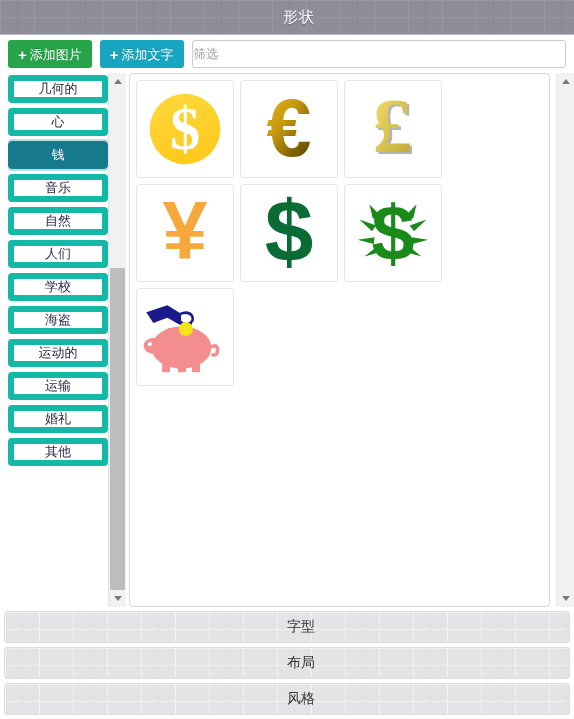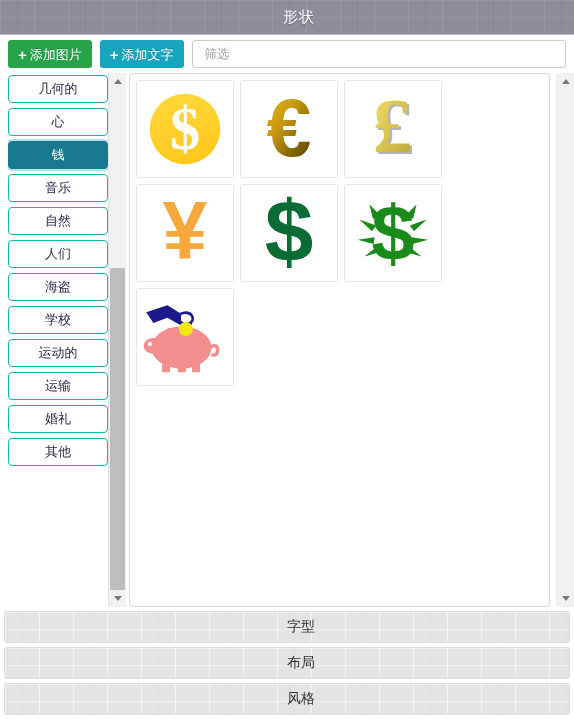--- a/index.html
+++ b/index.html
@@ -53,21 +53,21 @@
     display:inline-flex;align-items:center;gap:3px;
     padding:0 10px;cursor:pointer;line-height:1;
     text-shadow:0 -1px 0 rgba(0,0,0,.18);
   }
   .btn .plus{font-size:15px;font-weight:bold;line-height:1;}
   .btn-green{background:#27a349;}
   .btn-teal{background:#18a5bf;}
   .filter-input{
     flex:1;height:28px;box-sizing:border-box;
     border:1px solid #ccc;border-radius:3px;
-    padding:0 12px;font-size:12.5px;font-family:inherit;color:#555;
+    padding:0 1px;font-size:12.5px;font-family:inherit;color:#555;
     background:#fff;outline:none;min-width:0;
   }
   .filter-input::placeholder{color:#999;}
 
   
   .body-area{
     flex:1;display:flex;min-height:0;
     padding:0 0 0 0;background:#fff;
   }
 
@@ -76,21 +76,21 @@
     width:125px;flex:0 0 125px;display:flex;
     padding-left:8px;box-sizing:border-box;
   }
   .sidebar{
     width:100px;flex:0 0 100px;
     display:flex;flex-direction:column;gap:5px;
     overflow:hidden;padding-top:2px;
   }
   .cat{
     height:28px;flex:0 0 28px;box-sizing:border-box;
-    border:1px solid #14b8a6;border-radius:4px;background:#fff;
+    border:6px solid #14b8a6;border-radius:4px;background:#fff;
     display:flex;align-items:center;justify-content:center;
     font-size:13px;color:#2a2a4a;cursor:pointer;
   }
   .cat.selected{
     background:#16798e;border:1px solid #16798e;color:#fff;
     box-shadow:0 0 0 2px #b7dfe8;
   }
   
   .sbar{
     width:17px;flex:0 0 17px;margin-left:0;
@@ -182,24 +182,24 @@
           <div class="cat">
             <span>音乐</span>
           </div>
           <div class="cat">
             <span>自然</span>
           </div>
           <div class="cat">
             <span>人们</span>
           </div>
           <div class="cat">
+            <span>学校</span>
+          </div>
+          <div class="cat">
             <span>海盗</span>
-          </div>
-          <div class="cat">
-            <span>学校</span>
           </div>
           <div class="cat">
             <span>运动的</span>
           </div>
           <div class="cat">
             <span>运输</span>
           </div>
           <div class="cat">
             <span>婚礼</span>
           </div>

